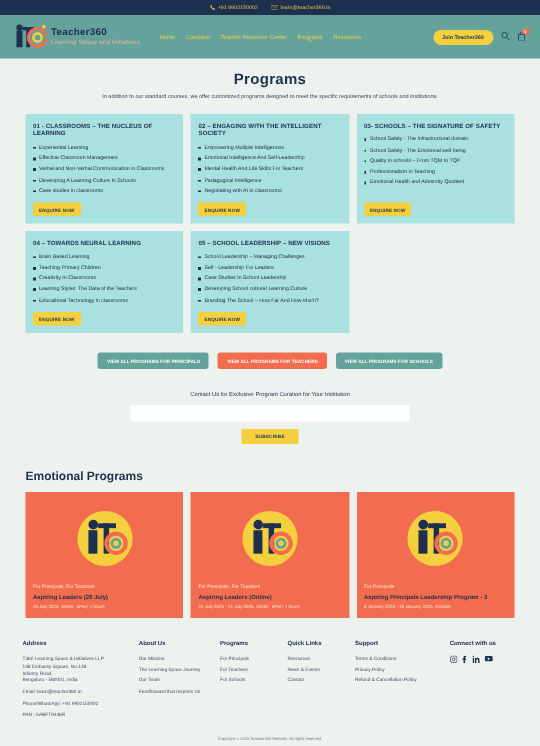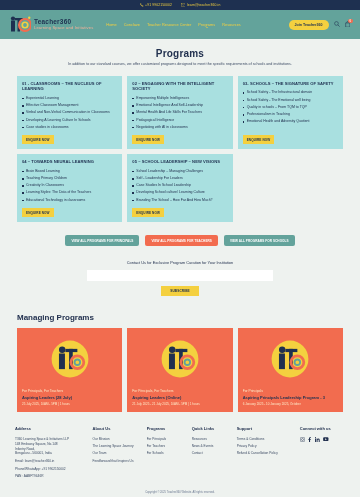--- a/index.html
+++ b/index.html
@@ -430,21 +430,21 @@
     <button class="filter-btn teal">VIEW ALL PROGRAMS FOR SCHOOLS</button>
   </div>
 
   <div class="subscribe">
     <div class="subscribe-label">Contact Us for Exclusive Program Curation for Your Institution</div>
     <input class="subscribe-input" type="text" placeholder="" style="">
     <button class="subscribe-btn">SUBSCRIBE</button>
   </div>
 
   <div class="prev-section">
-    <div class="prev-title">Managing Programs</div>
+    <div class="prev-title">Emotional Programs</div>
     <div class="prev-grid">
 
       <div class="prev-card">
         <div class="prev-thumb">
           <svg class="thumb-logo" viewBox="0 0 100 100">
             <circle cx="50" cy="50" r="40" fill="#f4d03f"></circle>
             <circle cx="33" cy="30" r="7" fill="#1e3050"></circle>
             <rect x="26" y="38" width="13" height="34" fill="#1e3050"></rect>
             <rect x="40" y="28" width="26" height="7" fill="#1e3050"></rect>
             <rect x="48" y="28" width="8" height="44" fill="#1e3050"></rect>

